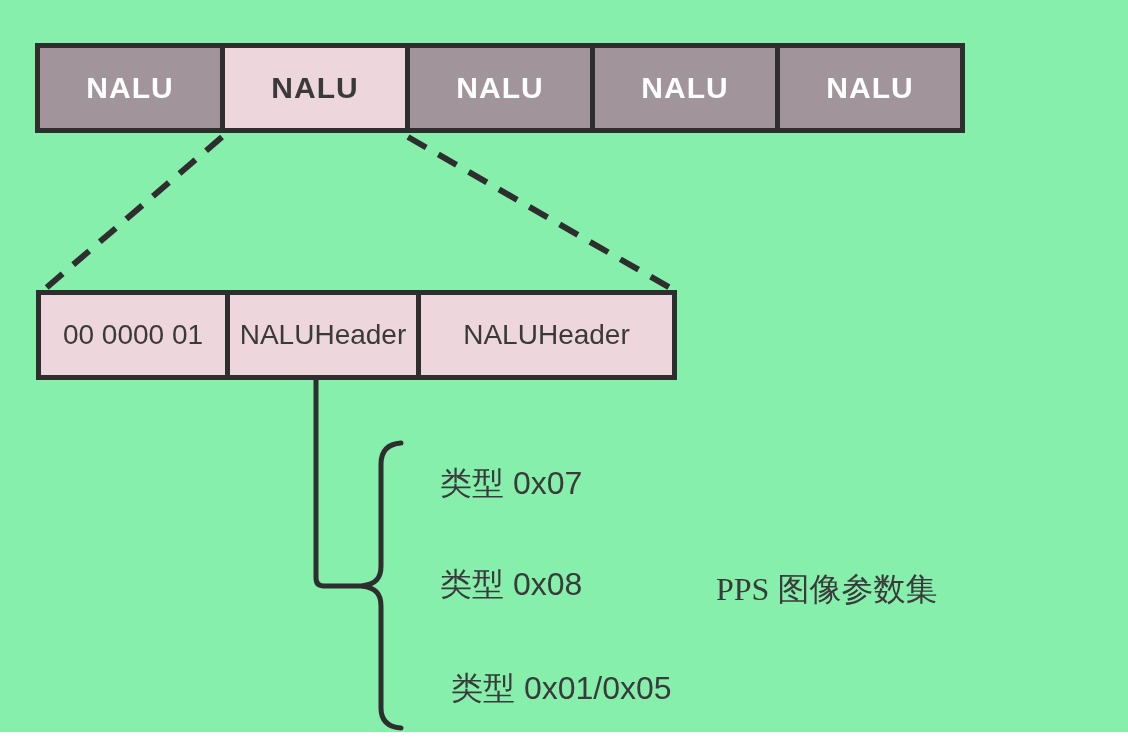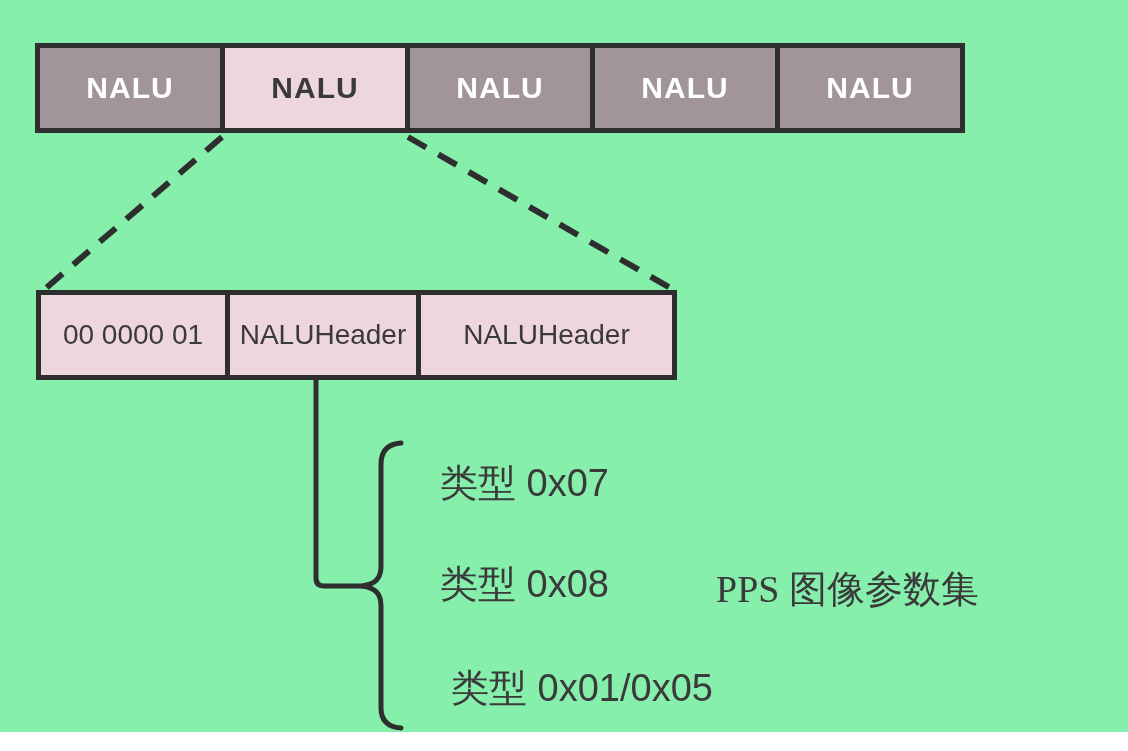--- a/index.html
+++ b/index.html
@@ -27,21 +27,21 @@
     display:flex;flex-direction:row;align-items:center;justify-content:center;
     background:#eed6dd;color:#3a3a3a;font-size:28px;line-height:34px;font-weight:400;
   }
   .dc1{flex:0 0 184px;}
   .dc2{flex:0 0 186px;border-left:5px solid #2e2e2e;}
   .dc3{flex:1 1 auto;border-left:5px solid #2e2e2e;}
   
   .overlay{position:absolute;left:0;top:0;width:1128px;height:751px;pointer-events:none;}
   
   .anno{
-    position:absolute;color:#3a3a3a;font-size:38px;line-height:36px;white-space:nowrap;
+    position:absolute;color:#3a3a3a;font-size:32px;line-height:36px;white-space:nowrap;
   }
 </style>
 </head>
 <body>
 
 <div class="canvas">
 
   <div class="stream-row">
     <div class="stream-cell">NALU</div>
     <div class="stream-cell highlight">NALU</div>

